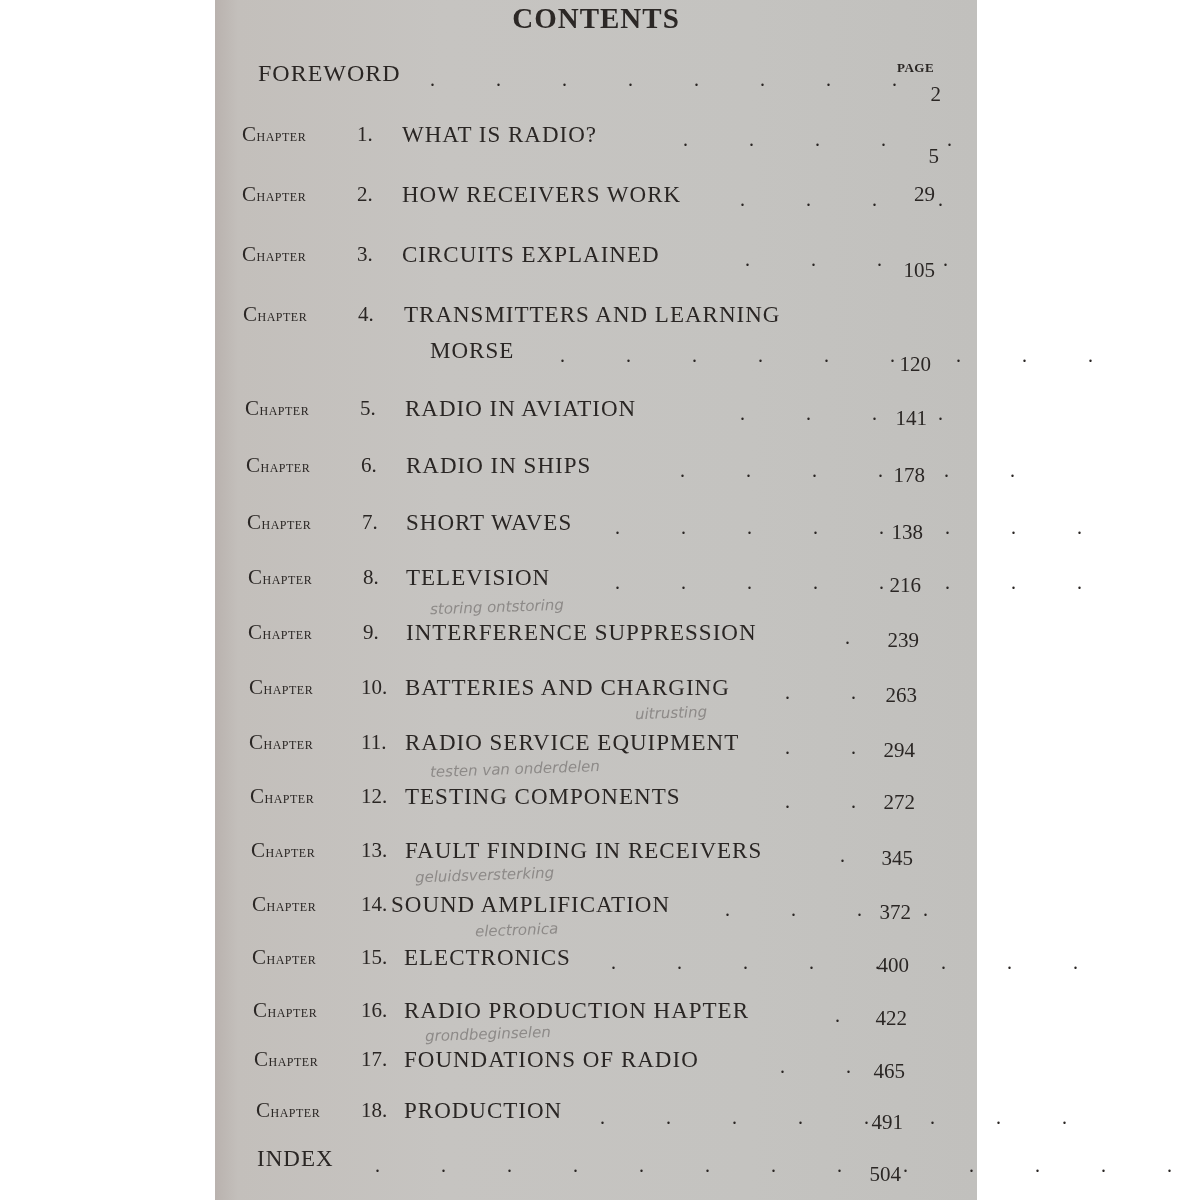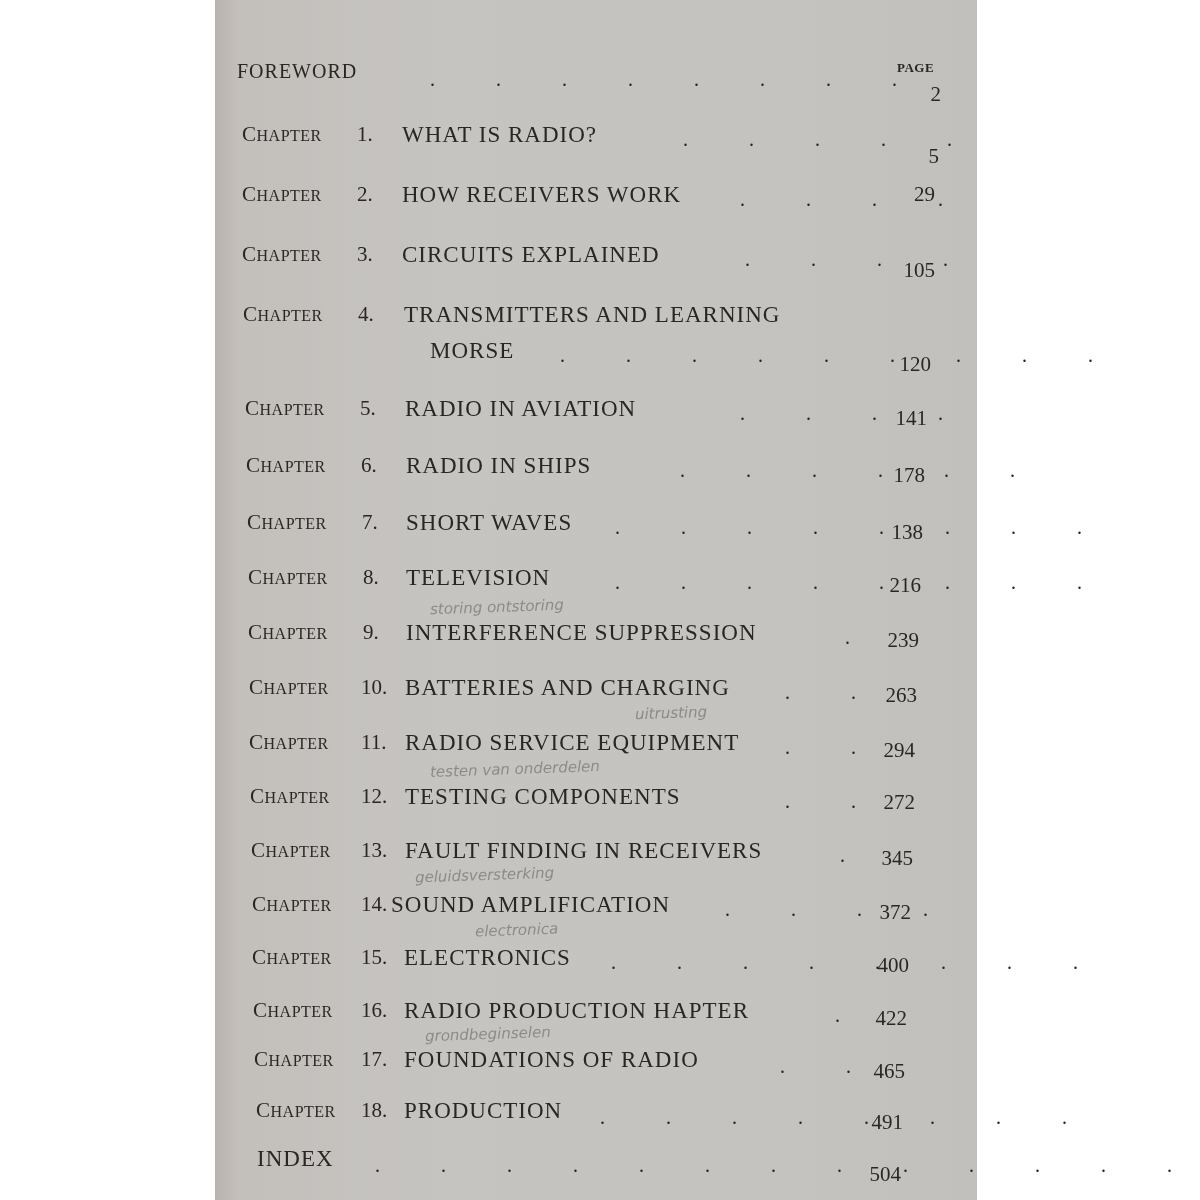--- a/index.html
+++ b/index.html
@@ -16,38 +16,39 @@
       position: absolute; top: 2px; left: 0; width: 100%; text-align: center;
       font-size: 29px; font-weight: bold; letter-spacing: 1px; color: #2c2826;
     }
     .page-head {
       position: absolute; top: 60px; left: 682px; font-size: 13px; font-weight: bold; letter-spacing: 0.5px;
     }
     .entry { position: absolute; left: 0; width: 100%; font-size: 23px; white-space: nowrap; }
     .chap {
       position: absolute; font-size: 21px; letter-spacing: 0.5px;
     }
-    .chap .sc { font-size: 16px; }
+    .chap .sc { font-size: 12px; }
     .num { position: absolute; font-size: 21px; }
     .ttl { position: absolute; letter-spacing: 1px; font-size: 23px; }
     .dots { position: absolute; letter-spacing: 28px; font-size: 20px; }
     .pg { position: absolute; font-size: 21px; text-align: right; width: 60px; }
     .annot {
       position: absolute; font-family: "DejaVu Sans", sans-serif; font-style: italic;
       font-size: 15px; color: #8d8a88; transform: rotate(-2deg);
     }
   </style>
 </head>
 <body>
 
 <div class="page">
+  <div class="title">CONTENTS</div>
   <div class="page-head">PAGE</div>
 
   <div class="entry" style="top:60px">
-    <span class="ttl" style="left:22px;font-size:20px">FOREWORD</span>
+    <span class="ttl" style="left:43px;font-size:24px">FOREWORD</span>
     <span class="dots" style="left:215px;top:8px">. . . . . . . .</span>
     <span class="pg" style="left:666px;top:22px">2</span>
   </div>
 
   <div class="entry" style="top:122px">
     <span class="chap" style="left:27px">C<span class="sc">HAPTER</span></span>
     <span class="num" style="left:142px">1.</span>
     <span class="ttl" style="left:187px">WHAT IS RADIO?</span>
     <span class="dots" style="left:468px;top:6px">. . . . .</span>
     <span class="pg" style="left:664px;top:22px">5</span>

